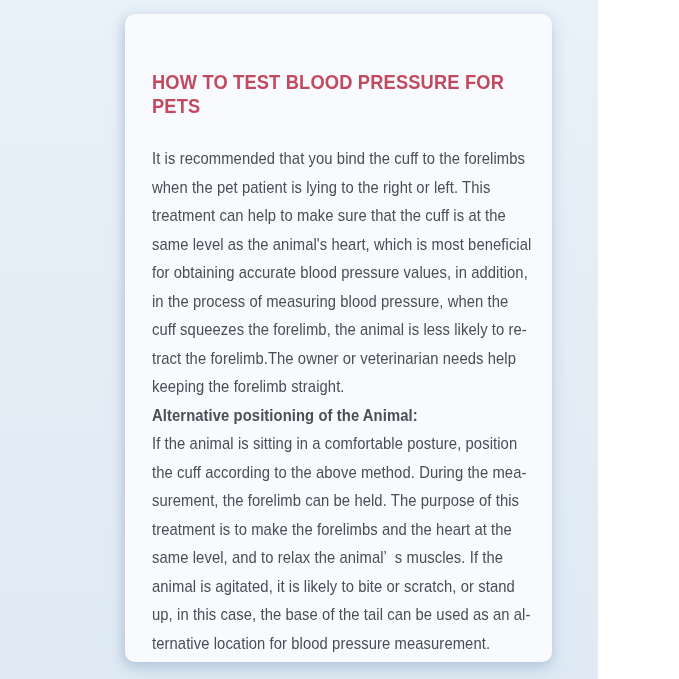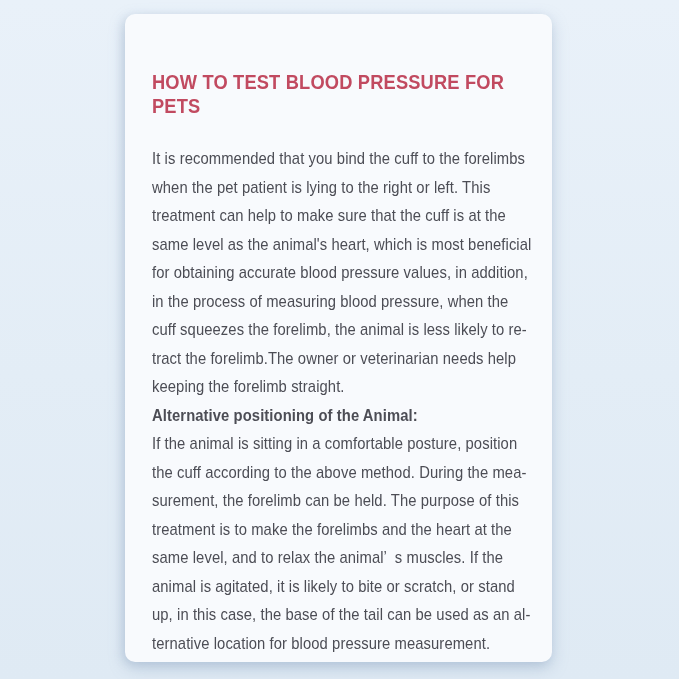--- a/index.html
+++ b/index.html
@@ -5,21 +5,21 @@
   * { margin: 0; padding: 0; box-sizing: border-box; }
 
   html, body {
     width: 679px;
     height: 679px;
     font-family: "Liberation Sans", sans-serif;
   }
 
   .page {
     position: relative;
-    width: 679px;
+    width: 598px;
     height: 679px;
     background: linear-gradient(180deg, #e9f1f9 0%, #e3edf6 55%, #dfeaf4 100%);
     overflow: hidden;
   }
 
   .card {
     position: absolute;
     left: 125px;
     top: 14px;
     width: 427px;

